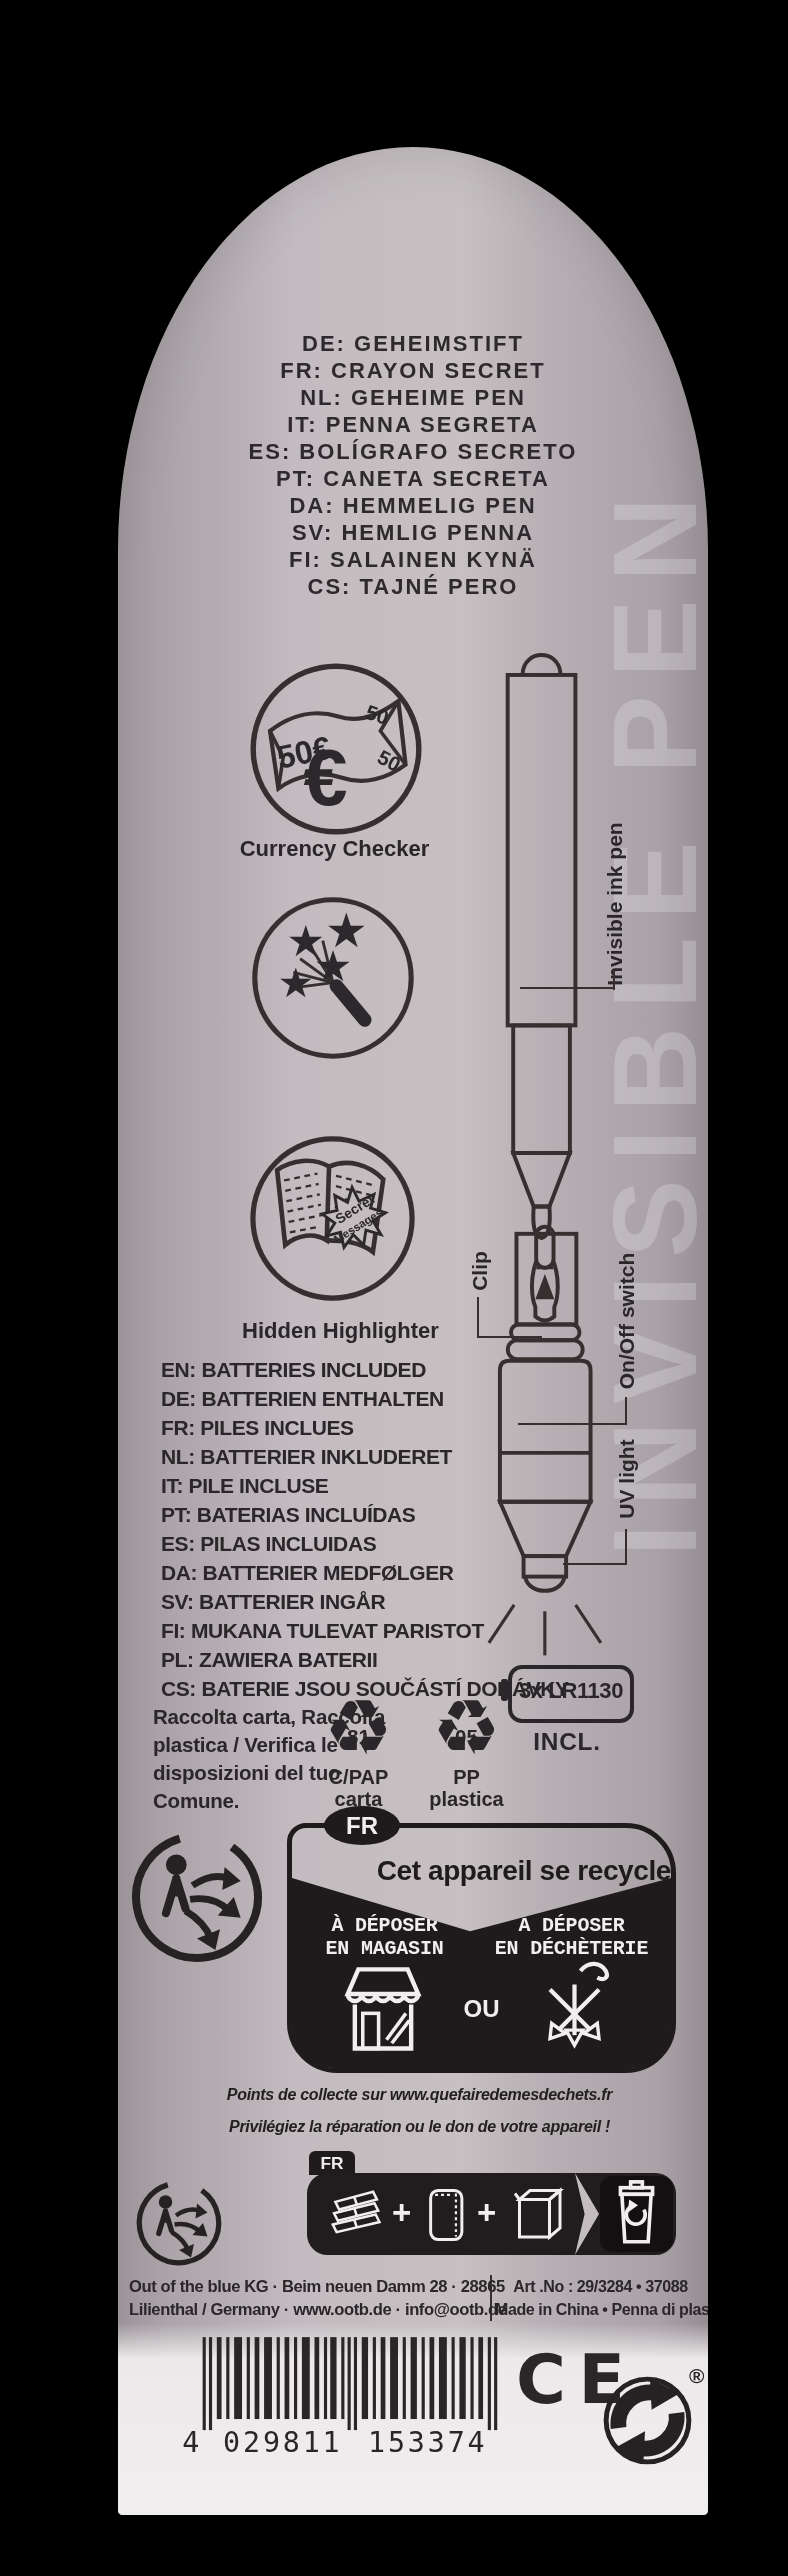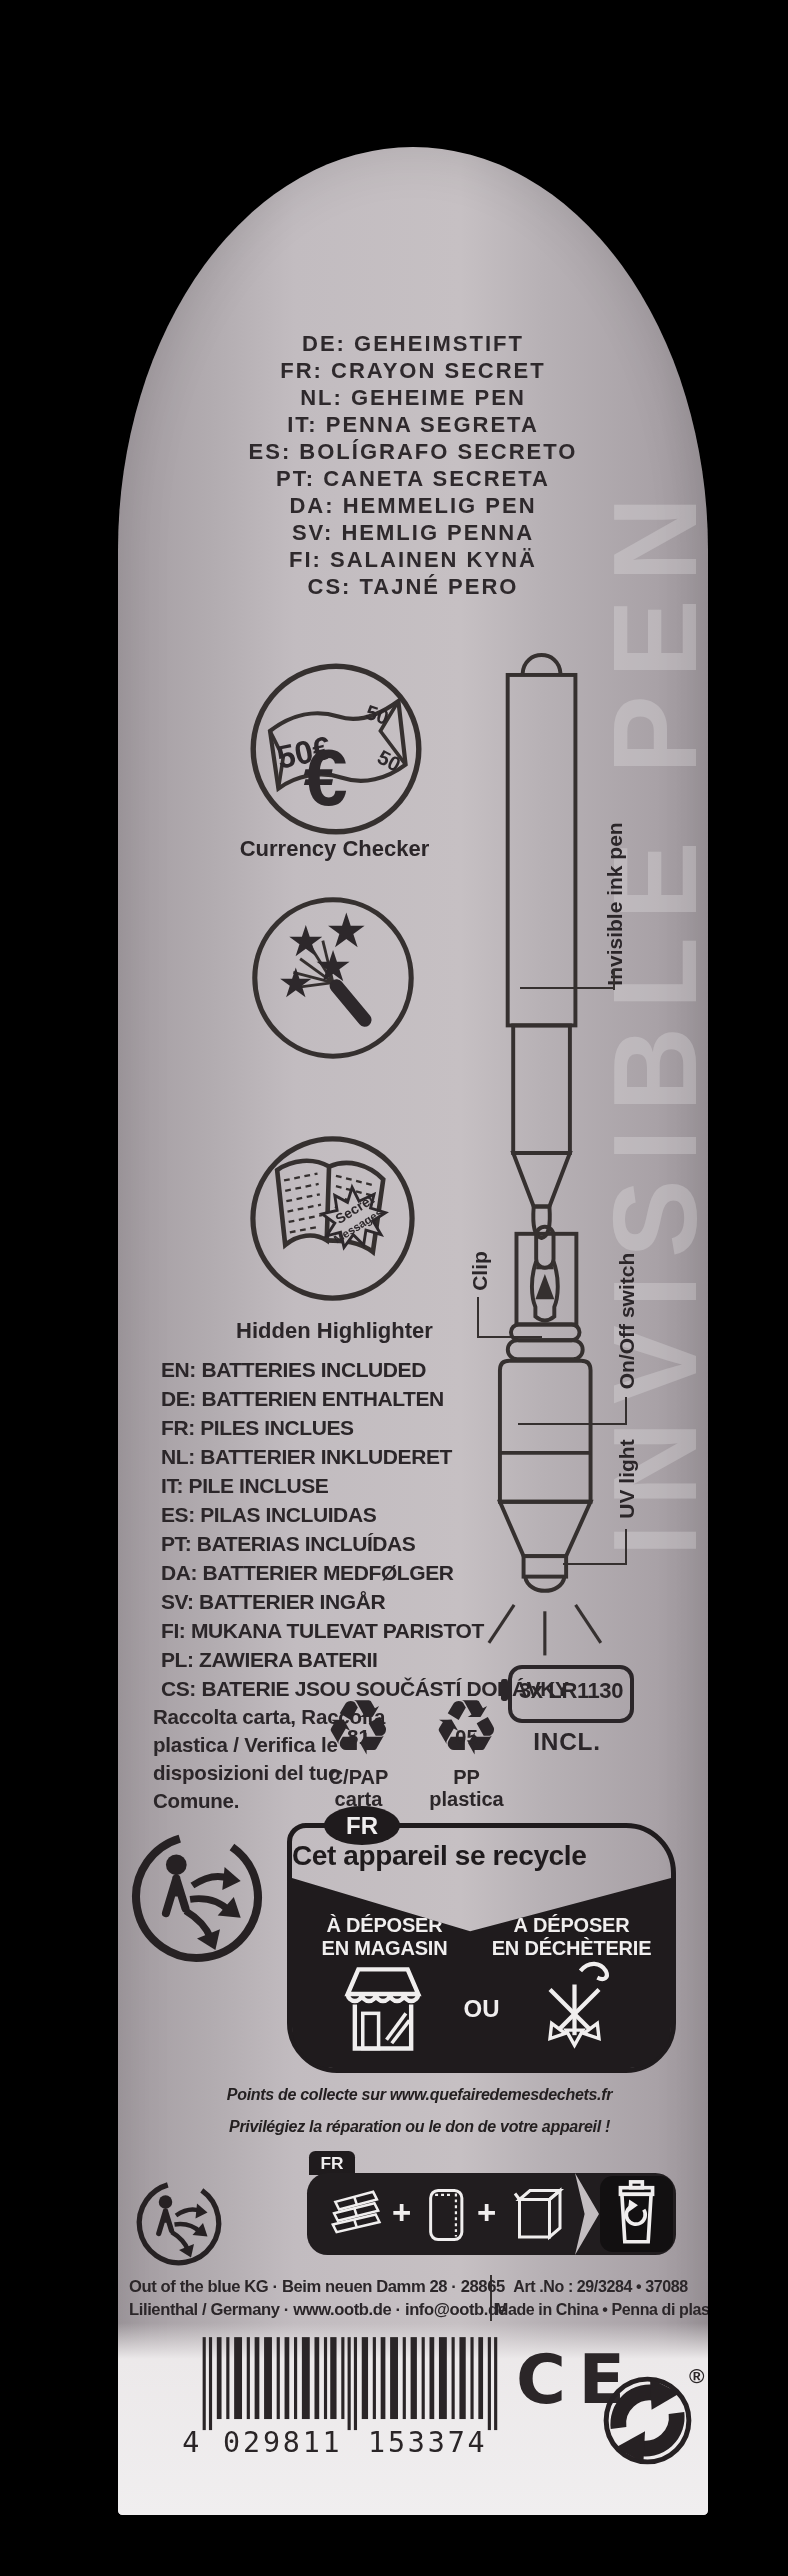--- a/index.html
+++ b/index.html
@@ -15,21 +15,21 @@
   .vlabel{font-weight:600;font-size:21px;color:#2b2629;white-space:nowrap;text-align:center;transform:rotate(-90deg);}
   .ld{background:#35302f;}
   .itnote{font-weight:600;font-size:20.5px;line-height:28px;letter-spacing:-0.2px;color:#2b2629;white-space:nowrap;}
   .tri{width:91px;text-align:center;color:#2b2629;}
   .tri .glyph{font-family:"DejaVu Sans",sans-serif;font-size:76px;line-height:1;}
   .tri .num{position:absolute;left:0;top:35px;width:100%;text-align:center;font-weight:700;font-size:20.5px;}
   .trilbl{font-weight:700;font-size:20px;line-height:22px;text-align:center;color:#2b2629;}
   .frbox{border:5.5px solid #1f1b1d;border-radius:19px 50px 50px 50px;}
   .frtag{background:#1f1b1d;color:#efedee;font-weight:700;text-align:center;}
   .wht{color:#f0eeee;}
-  .depot{font-weight:700;font-size:20px;line-height:23px;text-align:center;letter-spacing:-0.2px;white-space:nowrap;}
+  .depot{font-weight:700;font-size:20px;line-height:23px;text-align:center;letter-spacing:-0.2px;white-space:nowrap;font-family:Liberation Mono, monospace;}
   .note{font-weight:700;font-size:16px;letter-spacing:-0.3px;color:#242021;text-align:center;white-space:nowrap;font-style:italic;}
   .foot{font-weight:700;font-size:16.6px;line-height:23px;letter-spacing:-0.4px;color:#2b2629;text-align:center;white-space:nowrap;}
   svg{display:block;}
   .stroke{stroke:#35302f;fill:none;}
 </style>
 </head>
 <body>
 
 <div id="card">
 
@@ -96,21 +96,21 @@
         <line x1="77" y1="56" x2="108" y2="64"></line>
           <line x1="77" y1="65" x2="107" y2="73"></line>
         <line x1="76" y1="74" x2="106" y2="82"></line>
           <line x1="76" y1="83" x2="104" y2="90"></line>
       </g>
       <polygon points="92,48 98,60 111,54 108,66 121,70 110,77 117,89 104,85 102,98 93,89 85,100 82,87 70,90 77,79 66,71 79,68 77,55 88,61" fill="#c3bdc0" stroke="#2d282b" stroke-width="2.5"></polygon>
       <text x="78" y="74" transform="rotate(-32 90 72)" font-size="12" font-weight="bold" fill="#2d282b">Secret</text>
       <text x="74" y="88" transform="rotate(-32 92 84)" font-size="10" font-weight="bold" fill="#2d282b">Messages</text>
     </svg>
   </div>
-  <div class="abs featlbl" style="left:39px;top:1171px;width:355px;">Hidden Highlighter</div>
+  <div class="abs featlbl" style="left:45px;top:1171px;width:355px;">Hidden Highlighter</div>
 
   <div class="abs" style="left:370px;top:489px;width:126px;height:615px;">
     <svg viewBox="0 0 160 780" width="126" height="615">
       <path class="stroke" stroke-width="5" d="M44,47 C46,16 90,16 92,47"></path>
       <rect x="25" y="49" width="86" height="445" class="stroke" stroke-width="5"></rect>
       <rect x="32" y="494" width="72" height="162" class="stroke" stroke-width="5"></rect>
       <polygon points="32,656 104,656 78,724 58,724" class="stroke" stroke-width="5"></polygon>
       <path class="stroke" stroke-width="5" d="M58,724 L78,724 C80,752 76,762 68,764 C60,762 56,752 58,724 Z"></path>
     </svg>
   </div>
@@ -146,22 +146,22 @@
   <div class="abs vlabel" style="left:461px;top:1320px;width:95px;">UV light</div>
   <div class="abs ld" style="left:507px;top:1382px;width:2.4px;height:36px;"></div>
   <div class="abs ld" style="left:445px;top:1416px;width:64px;height:2.4px;"></div>
 
   <div class="abs" style="left:43px;top:1208px;width:370px;">
     <div class="batline">EN: BATTERIES INCLUDED</div>
     <div class="batline">DE: BATTERIEN ENTHALTEN</div>
     <div class="batline">FR: PILES INCLUES</div>
     <div class="batline">NL: BATTERIER INKLUDERET</div>
     <div class="batline">IT: PILE INCLUSE</div>
+    <div class="batline">PT: BATERIAS INCLUÍDAS</div>
     <div class="batline">ES: PILAS INCLUIDAS</div>
-    <div class="batline">PT: BATERIAS INCLUÍDAS</div>
     <div class="batline">DA: BATTERIER MEDFØLGER</div>
     <div class="batline">SV: BATTERIER INGÅR</div>
     <div class="batline">FI: MUKANA TULEVAT PARISTOT</div>
     <div class="batline">PL: ZAWIERA BATERII</div>
     <div class="batline">CS: BATERIE JSOU SOUČÁSTÍ DODÁVKY</div>
   </div>
 
   <div class="abs" style="left:390px;top:1518px;width:118px;height:50px;border:4.7px solid #2b2629;border-radius:14px;">
     <div class="abs" style="left:-11px;top:9.5px;width:7px;height:22px;background:#2b2629;border-radius:2.4px;"></div>
     <div class="abs" style="left:0;top:8.7px;width:100%;text-align:center;font-weight:700;font-size:22px;color:#2b2629;letter-spacing:-0.4px;">3x LR1130</div>
@@ -197,21 +197,21 @@
       <polygon points="84,34 98,46 82,54" fill="#262123"></polygon>
       <path d="M54,62 C68,60 80,64 88,72" stroke="#262123" stroke-width="6" fill="none"></path>
       <polygon points="92,60 98,78 78,76" fill="#262123"></polygon>
       <path d="M50,72 C60,78 68,86 72,96" stroke="#262123" stroke-width="6" fill="none"></path>
       <polygon points="80,88 76,106 60,96" fill="#262123"></polygon>
     </svg>
   </div>
 
   <div class="abs frbox" style="left:169px;top:1676px;width:379px;height:240px;">
     <div class="abs frtag" style="left:32px;top:-22px;width:76px;height:39px;border-radius:50%;font-size:24px;line-height:39px;">FR</div>
-    <div class="abs" style="left:0;top:12px;width:100%;text-align:left;font-weight:700;font-size:28px;letter-spacing:-0.4px;color:#1f1b1d;">Cet appareil se recycle</div>
+    <div class="abs" style="left:0;top:27px;width:100%;text-align:right;font-weight:700;font-size:28px;letter-spacing:-0.4px;color:#1f1b1d;">Cet appareil se recycle</div>
     <div class="abs" style="left:0;top:50px;right:0;bottom:0;background:#1f1b1d;border-radius:0 0 41px 41px;
                 clip-path:polygon(0 0, 47% 28%, 100% 0, 100% 100%, 0 100%);">
       <div class="abs depot wht" style="left:8px;top:36px;width:169px;">
         <div>À DÉPOSER</div>
         <div>EN MAGASIN</div>
       </div>
       <div class="abs depot wht" style="left:191px;top:36px;width:177px;">
         <div>À DÉPOSER</div>
         <div>EN DÉCHÈTERIE</div>
       </div>

